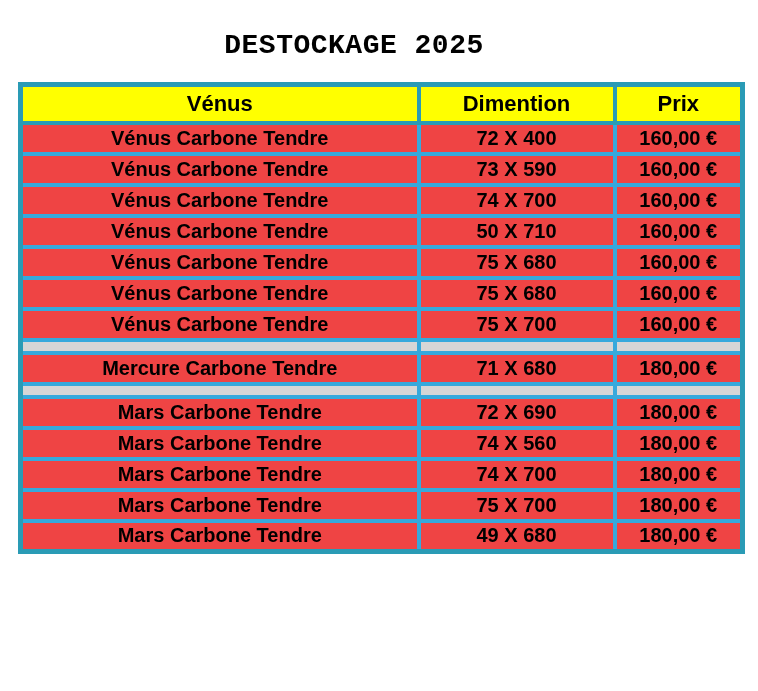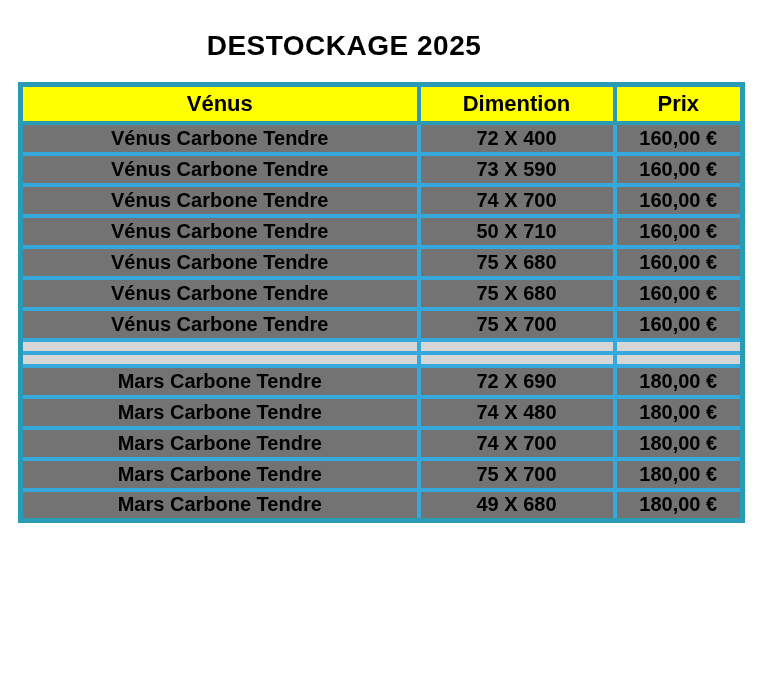--- a/index.html
+++ b/index.html
@@ -19,28 +19,29 @@
     background: var(--page-bg);
     font-family: "Liberation Sans", sans-serif;
     color: var(--text);
     overflow: hidden;
   }
   .page { position: relative; width: 758px; height: 691px; }
 
   .title {
     position: absolute;
     top: 30px;
-    left: 0;
+    left: 10px;
     width: 688px;          
     text-align: center;
     font-size: 28px;
     font-weight: 800;
     letter-spacing: 0.5px;
     color: var(--text);
     white-space: nowrap;
+    font-family: Liberation Mono, monospace;
   }
 
   table.price-table {
     position: absolute;
     top: 82px;
     left: 18px;
     width: 722px;
     border-collapse: collapse;
     table-layout: fixed;
     border: 5px solid var(--outer-border);
@@ -49,21 +50,21 @@
     background: var(--header-bg);
     border: 4px solid var(--outer-border);
     height: 38px;
     font-size: 22px;
     font-weight: 700;
     text-align: center;
     color: var(--text);
     padding: 0;
   }
   .price-table td {
-    background: #737373;
+    background: #ef4444;
     border: 4px solid var(--grid-border);
     height: 31px;
     font-size: 20px;
     font-weight: 700;
     text-align: center;
     color: var(--text);
     padding: 0;
     white-space: nowrap;
   }
   .price-table tr.separator-row td {
@@ -128,33 +129,38 @@
         <tr class="item-row">
           <td>Vénus Carbone Tendre</td>
           <td>75 X 700</td>
           <td>160,00 €</td>
         </tr>
         <tr class="separator-row">
           <td></td>
           <td></td>
           <td></td>
         </tr>
+        <tr class="item-row">
+          <td>Mercure Carbone Tendre</td>
+          <td>71 X 680</td>
+          <td>180,00 €</td>
+        </tr>
         <tr class="separator-row">
           <td></td>
           <td></td>
           <td></td>
         </tr>
         <tr class="item-row">
           <td>Mars Carbone Tendre</td>
           <td>72 X 690</td>
           <td>180,00 €</td>
         </tr>
         <tr class="item-row">
           <td>Mars Carbone Tendre</td>
-          <td>74 X 480</td>
+          <td>74 X 560</td>
           <td>180,00 €</td>
         </tr>
         <tr class="item-row">
           <td>Mars Carbone Tendre</td>
           <td>74 X 700</td>
           <td>180,00 €</td>
         </tr>
         <tr class="item-row">
           <td>Mars Carbone Tendre</td>
           <td>75 X 700</td>

